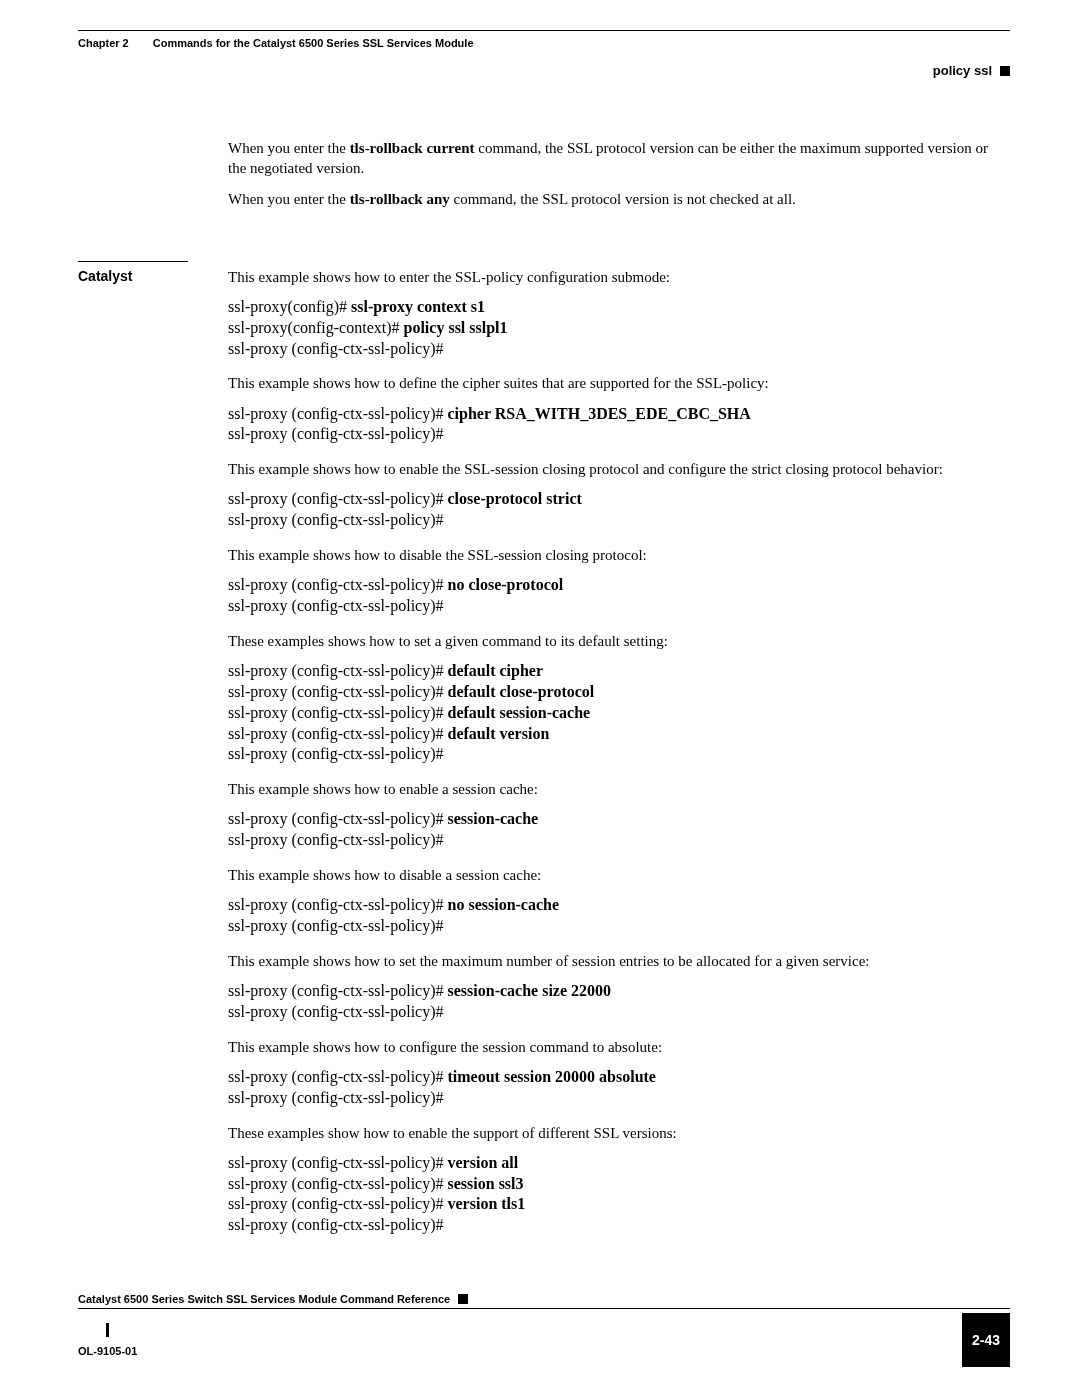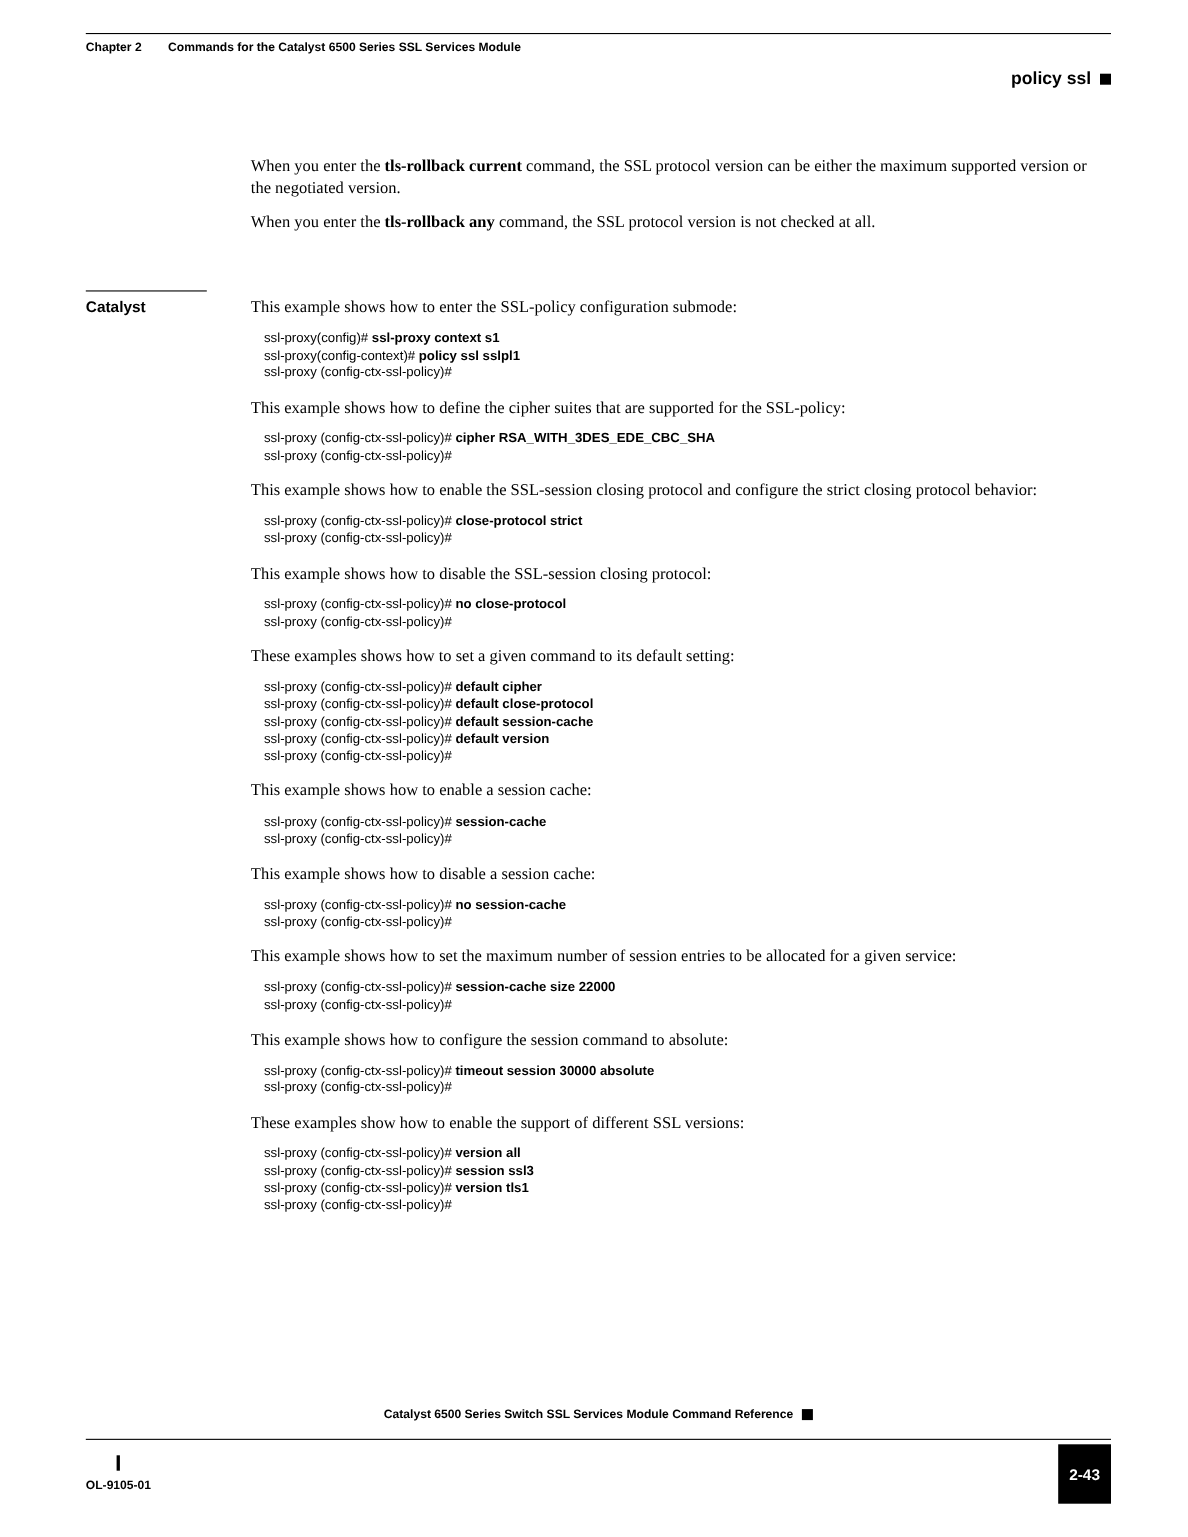--- a/index.html
+++ b/index.html
@@ -30,21 +30,21 @@
       gap: 8px;
       margin-top: 14px;
     }
     .header-square {
       width: 10px;
       height: 10px;
       background: #000;
     }
     .header-right-text {
       font-family: Arial, Helvetica, sans-serif;
-      font-size: 16px;
+      font-size: 13px;
       font-weight: bold;
     }
     .body-area {
       margin-top: 60px;
     }
     .para {
       margin-left: 150px;
       line-height: 1.35;
       margin-bottom: 10px;
     }
@@ -66,43 +66,43 @@
     }
     .section-body {
       flex: 1;
     }
     .intro-para {
       line-height: 1.35;
       margin-bottom: 10px;
       margin-top: 6px;
     }
     .code-block {
-      font-family: Liberation Sans, sans-serif;
-      font-size: 12px;
+      font-family: Liberation Serif, serif;
+      font-size: 16px;
       white-space: pre;
       line-height: 1.3;
-      margin: 8px 0 14px 12px;
+      margin: 8px 0 14px 0;
     }
     .code-block .b { font-weight: bold; }
     .bold { font-weight: bold; }
     .footer {
       position: absolute;
       bottom: 30px;
       left: 78px;
       right: 70px;
     }
     .footer-top {
       display: flex;
-      justify-content: center;
+      justify-content: flex-start;
       align-items: center;
       gap: 8px;
       font-family: Arial, Helvetica, sans-serif;
       font-size: 11px;
       font-weight: bold;
-      margin-bottom: 16px;
+      margin-bottom: 3px;
     }
     .footer-square {
       width: 10px;
       height: 10px;
       background: #000;
     }
     .footer-line {
       border-top: 1.5px solid #000;
       margin-bottom: 4px;
     }
@@ -190,21 +190,21 @@
 
       <p class="intro-para">This example shows how to disable a session cache:</p>
       <div class="code-block"><span>ssl-proxy (config-ctx-ssl-policy)# </span><span class="b">no session-cache</span>
 <span>ssl-proxy (config-ctx-ssl-policy)# </span></div>
 
       <p class="intro-para">This example shows how to set the maximum number of session entries to be allocated for a given service:</p>
       <div class="code-block"><span>ssl-proxy (config-ctx-ssl-policy)# </span><span class="b">session-cache size 22000</span>
 <span>ssl-proxy (config-ctx-ssl-policy)# </span></div>
 
       <p class="intro-para">This example shows how to configure the session command to absolute:</p>
-      <div class="code-block"><span>ssl-proxy (config-ctx-ssl-policy)# </span><span class="b">timeout session 30000 absolute</span>
+      <div class="code-block"><span>ssl-proxy (config-ctx-ssl-policy)# </span><span class="b">timeout session 20000 absolute</span>
 <span>ssl-proxy (config-ctx-ssl-policy)# </span></div>
 
       <p class="intro-para">These examples show how to enable the support of different SSL versions:</p>
       <div class="code-block"><span>ssl-proxy (config-ctx-ssl-policy)# </span><span class="b">version all</span>
 <span>ssl-proxy (config-ctx-ssl-policy)# </span><span class="b">session ssl3</span>
 <span>ssl-proxy (config-ctx-ssl-policy)# </span><span class="b">version tls1</span>
 <span>ssl-proxy (config-ctx-ssl-policy)# </span></div>
 
     </div>
   </div>

